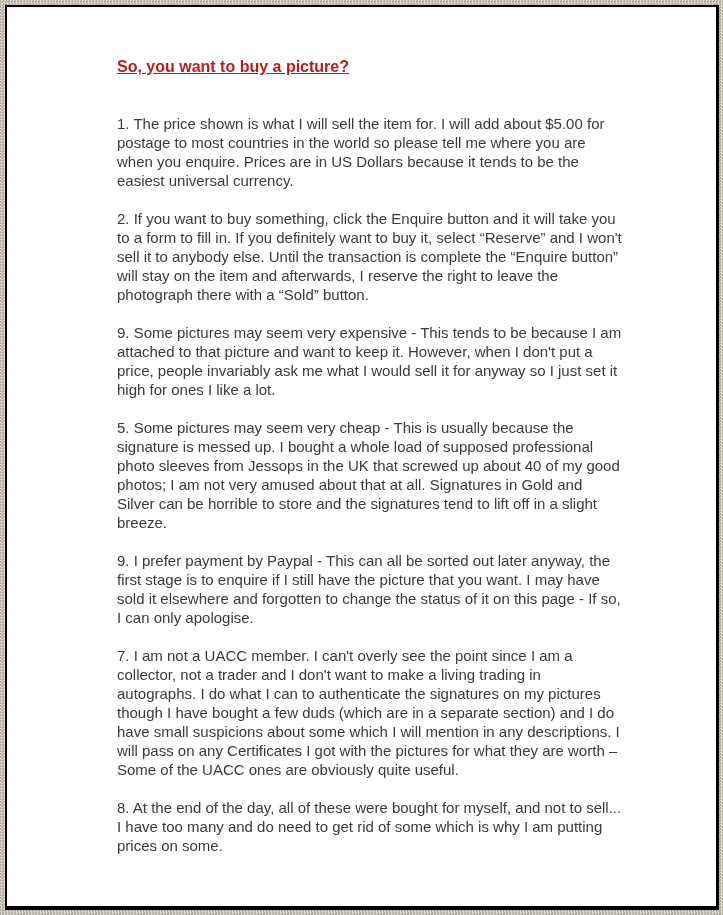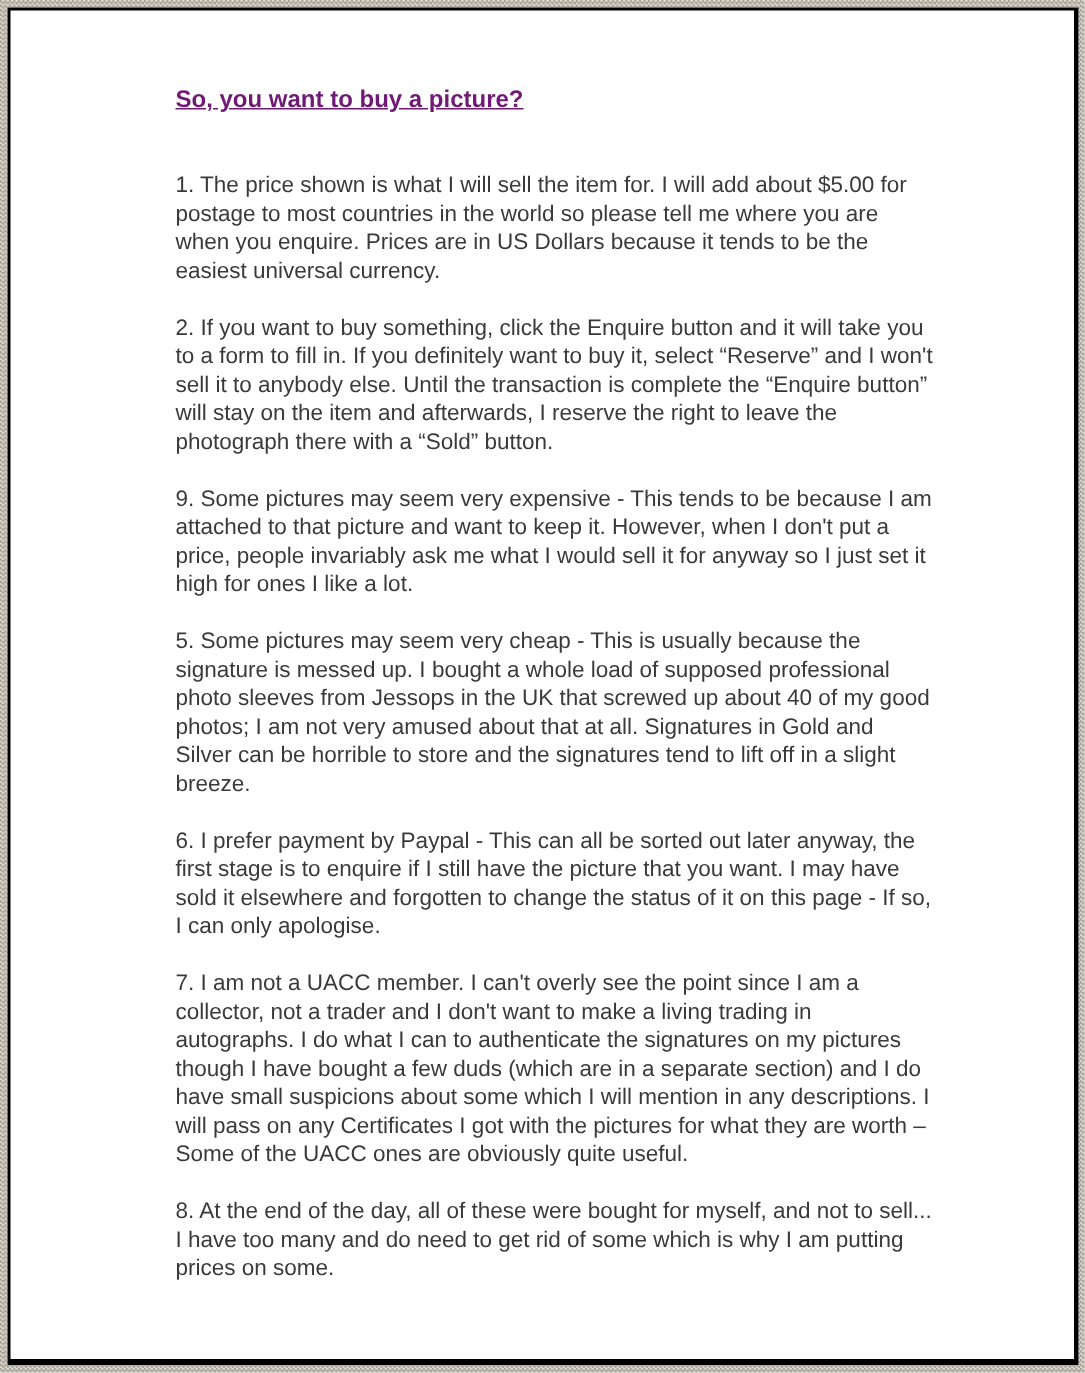--- a/index.html
+++ b/index.html
@@ -40,21 +40,21 @@
     left: 110px;
     top: 50px;
     width: 506px;
     color: #3a3a3a;
     font-size: 15px;
     line-height: 19px;
   }
   .doc-title {
     font-size: 16px;
     font-weight: bold;
-    color: #701a75;
+    color: #b91c1c;
     text-decoration: underline;
     margin: 0 0 38px 0;
     line-height: 19px;
   }
   .para {
     margin: 0 0 19px 0;
   }
 </style>
 </head>
 <body>
@@ -62,19 +62,19 @@
 <div class="frame-outer">
   <div class="frame-inner">
     <div class="content">
 
       <h1 class="doc-title">So, you want to buy a picture?</h1>
 
       <p class="para">1. The price shown is what I will sell the item for. I will add about $5.00 for postage to most countries in the world so please tell me where you are when you enquire. Prices are in US Dollars because it tends to be the easiest universal currency.</p>
       <p class="para">2. If you want to buy something, click the Enquire button and it will take you to a form to fill in. If you definitely want to buy it, select “Reserve” and I won't sell it to anybody else. Until the transaction is complete the “Enquire button” will stay on the item and afterwards, I reserve the right to leave the photograph there with a “Sold” button.</p>
       <p class="para">9. Some pictures may seem very expensive - This tends to be because I am attached to that picture and want to keep it. However, when I don't put a price, people invariably ask me what I would sell it for anyway so I just set it high for ones I like a lot.</p>
       <p class="para">5. Some pictures may seem very cheap - This is usually because the signature is messed up. I bought a whole load of supposed professional photo sleeves from Jessops in the UK that screwed up about 40 of my good photos; I am not very amused about that at all. Signatures in Gold and Silver can be horrible to store and the signatures tend to lift off in a slight breeze.</p>
-      <p class="para">6. I prefer payment by Paypal - This can all be sorted out later anyway, the first stage is to enquire if I still have the picture that you want. I may have sold it elsewhere and forgotten to change the status of it on this page - If so, I can only apologise.</p>
+      <p class="para">9. I prefer payment by Paypal - This can all be sorted out later anyway, the first stage is to enquire if I still have the picture that you want. I may have sold it elsewhere and forgotten to change the status of it on this page - If so, I can only apologise.</p>
       <p class="para">7. I am not a UACC member. I can't overly see the point since I am a collector, not a trader and I don't want to make a living trading in autographs. I do what I can to authenticate the signatures on my pictures though I have bought a few duds (which are in a separate section) and I do have small suspicions about some which I will mention in any descriptions. I will pass on any Certificates I got with the pictures for what they are worth – Some of the UACC ones are obviously quite useful.</p>
       <p class="para">8. At the end of the day, all of these were bought for myself, and not to sell... I have too many and do need to get rid of some which is why I am putting prices on some.</p>
 
     </div>
   </div>
 </div>
 
 </body></html>

